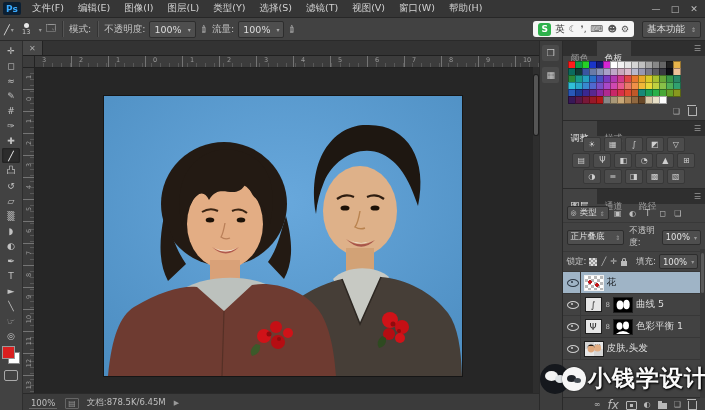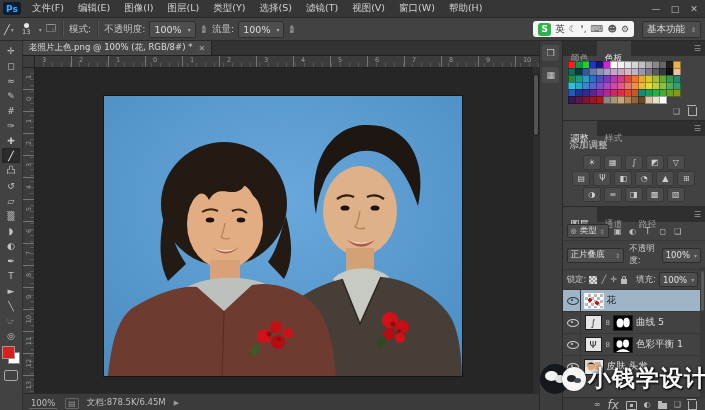--- a/index.html
+++ b/index.html
@@ -254,21 +254,20 @@
         <div class="fgbg">
           <span class="bg" style="background: rgb(255, 255, 255);"></span>
           <span class="fg" style="background: rgb(217, 31, 31);"></span>
         </div>
         <div class="qmask"></div>
       </div>
 
     <div class="center">
       <div class="tabbar">
         <div class="doctab">
-          <span>老照片上色.png @ 100% (花, RGB/8#) *</span>
           <span class="close">✕</span>
         </div>
       </div>
       <div class="canvas-area">
         <div class="hruler" id="hruler">
             <span style="left: 8px;">3</span>
             <span style="left: 45px;">2</span>
             <span style="left: 82px;">1</span>
             <span style="left: 119px;">0</span>
             <span style="left: 156px;">1</span>
@@ -491,21 +490,20 @@
           <span class="trash"></span>
         </div>
       </div>
 
       <div class="adjpanel">
         <div class="tabstrip">
           <span class="ptab active">调整</span>
           <span class="ptab">样式</span>
           <span class="pmenu">☰</span>
         </div>
-        <div class="adjtitle">添加调整</div>
         <div id="adjrows">
             <div class="adjrow">
               <span class="adjicon">☀</span>
               <span class="adjicon">▦</span>
               <span class="adjicon">∫</span>
               <span class="adjicon">◩</span>
               <span class="adjicon">▽</span>
             </div>
             <div class="adjrow">
               <span class="adjicon">▤</span>

